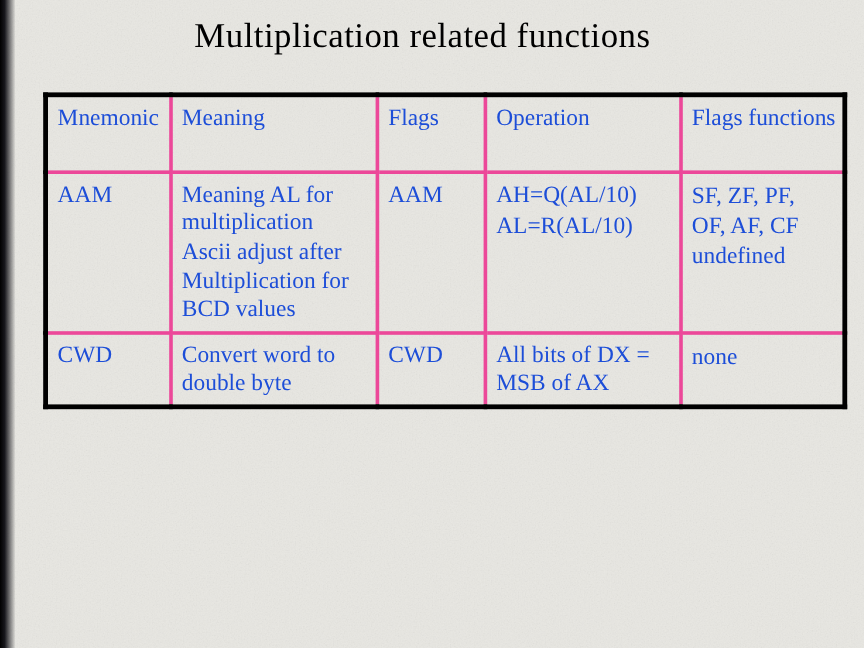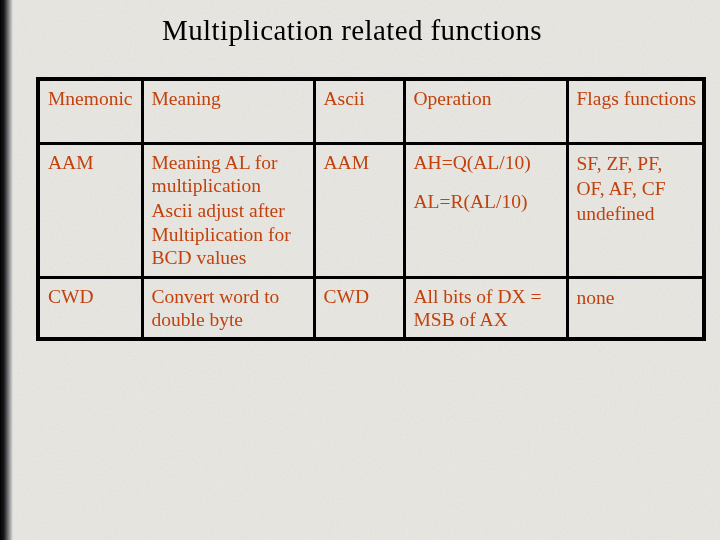--- a/index.html
+++ b/index.html
@@ -18,31 +18,31 @@
     position:absolute;top:13px;left:-8px;width:720px;margin:0;z-index:1;
     text-align:center;font-size:29px;font-weight:400;color:#000;
     letter-spacing:.4px;line-height:1.2;
   }
   table.func{
     position:absolute;left:36px;top:77px;z-index:2;
     border-collapse:collapse;table-layout:fixed;
     border:4px solid #000;
   }
   th,td{
-    border:3px solid #000000;vertical-align:top;text-align:left;
+    border:3px solid #ec4899;vertical-align:top;text-align:left;
     padding:6px 6px 6px 8px;
-    font-size:19.5px;font-weight:400;color:#c2410c;line-height:1.2;
+    font-size:19.5px;font-weight:400;color:#1d4ed8;line-height:1.2;
   }
   th{white-space:nowrap;font-weight:400}
   td.mean{padding-right:14px}
   td.op{padding-right:2px}
   td.flags{padding-right:12px;line-height:1.3}
   p{margin:0}
   p + p{margin-top:2px}
-  td.op p + p{margin-top:16px}
+  td.op p + p{margin-top:3px}
   .nw{white-space:nowrap}
   tr.r-head{height:64px}
   tr.r-0{height:134px}
   tr.r-1{height:108px}
   tr.r-2{height:64px}
   tr.r-3{height:58px}
 </style>
 </head>
 <body>
 
@@ -65,21 +65,21 @@
       <col style="width:104px">
         <col style="width:172px">
         <col style="width:90px">
       <col style="width:163px">
         <col style="width:130px">
     </colgroup>
     <thead>
       <tr class="r-head">
         <th>Mnemonic</th>
         <th>Meaning</th>
-        <th>Ascii</th>
+        <th>Flags</th>
         <th>Operation</th>
         <th>Flags functions</th>
       </tr>
     </thead>
     <tbody>
       <tr class="r-0">
         <td class="mnem">
             <p>AAM</p>
           </td>
         <td class="mean">

